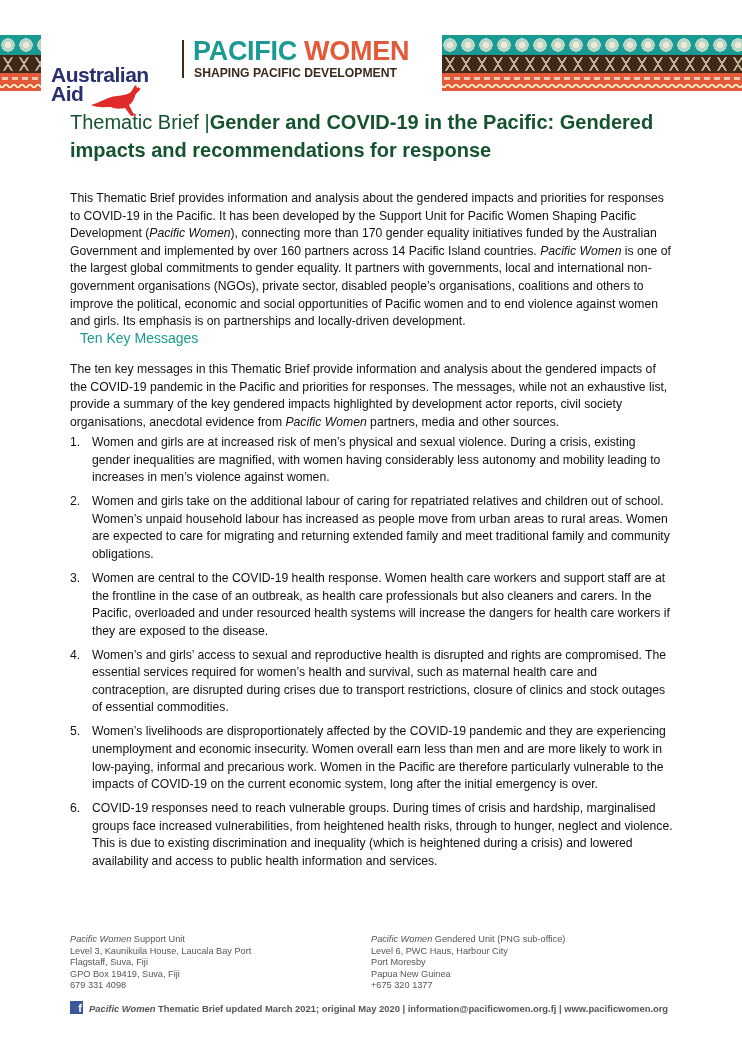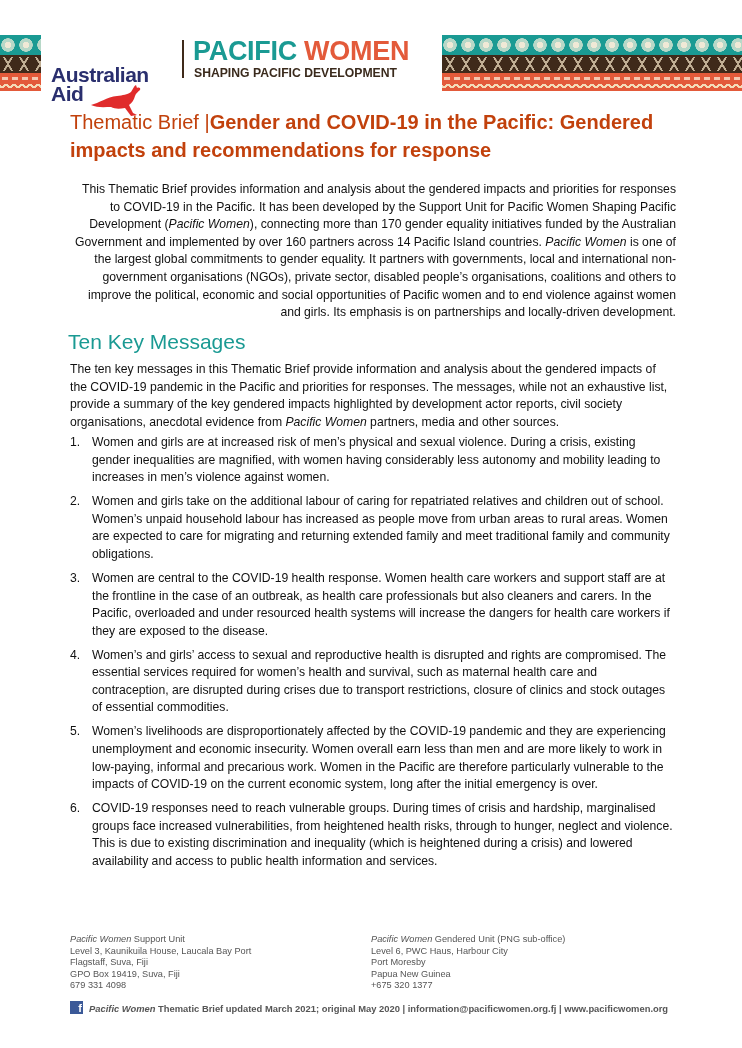--- a/index.html
+++ b/index.html
@@ -37,28 +37,28 @@
   .logo-divider { position: absolute; left: 182px; top: 40px; width: 2px; height: 38px; background: #3f2a1a; }
   .pw-title { position: absolute; left: 193px; top: 36px; font-weight: 700; font-size: 27px;
     letter-spacing: -0.3px; line-height: 30px; white-space: nowrap; }
   .pw-title .a { color: #1a9a93; }
   .pw-title .b { color: #e35a3a; margin-top: 44px; }
   .pw-sub { position: absolute; left: 194px; top: 66px; font-weight: 700; font-size: 12.2px;
     color: #3a2a1c; letter-spacing: 0; white-space: nowrap; }
 
   
   .doc-title { position: absolute; left: 70px; top: 108px; width: 620px;
-    font-family: "Liberation Sans", sans-serif; font-size: 20px; line-height: 28px; color: #c2410c; }
+    font-family: "Liberation Sans", sans-serif; font-size: 20px; line-height: 28px; color: #14532d; }
   .doc-title .pre { font-weight: 400; }
   .doc-title .main { font-weight: 700; }
 
   
   .para { position: absolute; left: 70px; width: 606px; font-size: 12.2px; line-height: 17.6px; color: #111; }
-  .intro { top: 181px; text-align: right; }
-  .h2 { position: absolute; left: 68px; top: 330px; font-size: 21px; color: #1a9a93; font-weight: 400; }
+  .intro { top: 190px; }
+  .h2 { position: absolute; left: 80px; top: 330px; font-size: 14px; color: #1a9a93; font-weight: 400; }
   .keyintro { top: 361px; }
 
   .list { position: absolute; left: 70px; top: 434px; width: 606px; margin: 0; padding: 0; list-style: none; }
   .list li { position: relative; padding-left: 22px; font-size: 12.2px; line-height: 17.6px; margin-bottom: 6.4px; }
   .list li .num { position: absolute; left: 0; top: 0; }
   .list li b { font-weight: 400; }
 
   
   .foot-col { position: absolute; top: 934px; font-size: 9.2px; line-height: 11.6px; color: #555; }
   .foot-col.left { left: 70px; }

